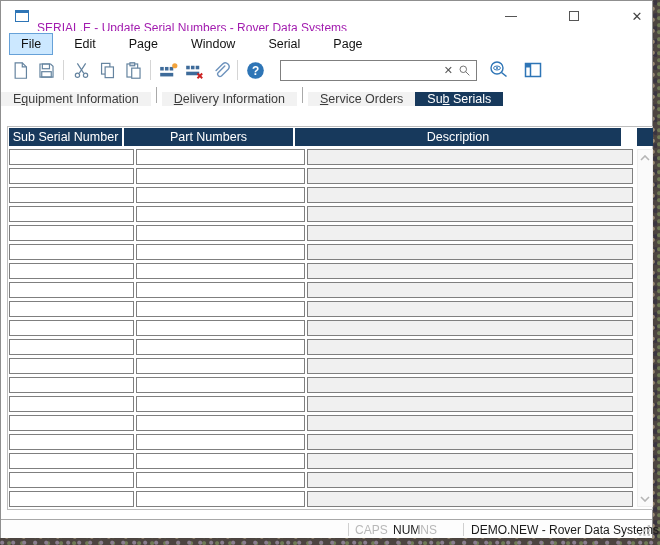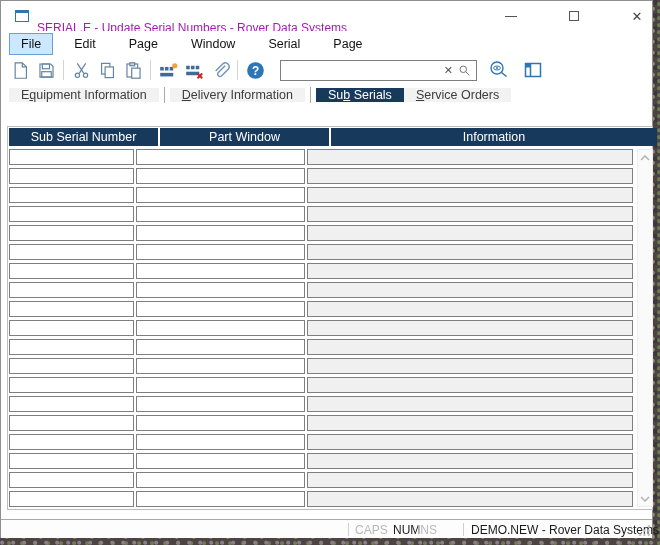--- a/index.html
+++ b/index.html
@@ -41,36 +41,36 @@
   .tsep{width:1px;height:20px;background:#d5d5d5;margin:0 4px;}
   .searchbox{margin-left:12px;width:197px;height:21px;border:1px solid #7f7f7f;background:#fff;
     display:flex;align-items:center;}
   .search-input{flex:1;border:none;outline:none;height:17px;padding:0 4px;font-size:12px;
     font-family:"Liberation Sans","DejaVu Sans",sans-serif;min-width:0;}
   .sx{color:#555;font-size:11px;padding:0 5px;line-height:1;}
   .smag{width:13px;height:13px;margin-right:5px;}
   .tool-after{margin-left:10px;width:24px;height:24px;display:flex;align-items:center;justify-content:center;}
   .tool-after svg{width:20px;height:20px;}
   
-  .tabs{position:absolute;left:0;top:82px;width:100%;height:23px;display:flex;align-items:center;padding-left:8px;}
+  .tabs{position:absolute;left:0;top:82px;width:100%;height:23px;display:flex;align-items:flex-end;}
   .tab{display:flex;align-items:center;padding:0 12px;background:#f2f2f2;color:#3c3c3c;
     font-size:12.5px;white-space:nowrap;cursor:default;}
   .tab .accel{text-decoration:underline;}
   .tab.active{background:var(--navy);color:#fff;}
   .tabsep{width:1px;height:16px;background:#a9a9a9;align-self:center;margin:0 5px;}
   
   .grid{position:absolute;left:6px;top:125px;width:646px;height:384px;border:1px solid #bdbdbd;background:#fff;}
   .ghead{position:absolute;left:1px;top:1px;display:flex;gap:2px;height:18px;}
   .hcell{background:var(--navy);color:#fff;font-size:12.5px;display:flex;align-items:center;justify-content:center;}
   .corner{position:absolute;left:629px;top:1px;width:16px;height:18px;background:var(--navy);}
   .gbody{position:absolute;left:1px;top:22px;}
   .trow{display:flex;gap:2px;height:16px;margin-bottom:3px;}
   .tcell{border:1px solid var(--cellborder);background:#fff;height:16px;font-size:12px;padding:0 3px;}
   .c0{width:125px;} .c1{width:169px;} .c2{width:326px;background:#f0f0f0;}
-  .hc0{width:149px;} .hc1{width:169px;} .hc2{width:326px;}
+  .hc0{width:113px;} .hc1{width:169px;} .hc2{width:326px;}
   .vscroll{position:absolute;left:629px;top:22px;width:16px;height:358px;background:#fafafa;
     border:1px solid #ededed;display:flex;flex-direction:column;justify-content:space-between;align-items:center;}
   .sarrow{width:16px;height:15px;display:flex;align-items:center;justify-content:center;}
   .sarrow svg{width:10px;height:6px;}
   
   .statusbar{position:absolute;left:0;top:518px;width:100%;height:19px;background:#fdfdfd;border-top:1px solid #a8a8a8;}
   .ssep{position:absolute;top:3px;width:1px;height:13px;background:#d0d0d0;}
   .sitem{position:absolute;top:3px;font-size:12px;white-space:nowrap;}
   .dim{color:#b8b8b8;} .lit{color:#1a1a1a;}
   .grip{position:absolute;right:1px;bottom:1px;width:13px;height:13px;}
@@ -197,33 +197,33 @@
 
     <div class="tabs">
       <div class="tab">
         <span><span>E</span><span class="accel">q</span><span>uipment Information</span></span>
       </div>
       <div class="tabsep"></div>
       <div class="tab">
         <span><span></span><span class="accel">D</span><span>elivery Information</span></span>
       </div>
       <div class="tabsep"></div>
+      <div class="tab">
+        <span><span></span><span class="accel">S</span><span>ervice Orders</span></span>
+      </div>
       <div class="tab active">
         <span><span>Su</span><span class="accel">b</span><span> Serials</span></span>
-      </div>
-      <div class="tab">
-        <span><span></span><span class="accel">S</span><span>ervice Orders</span></span>
       </div>
     </div>
 
     <div class="grid">
       <div class="ghead">
         <div class="hcell hc0">Sub Serial Number</div>
-        <div class="hcell hc1">Part Window</div>
-        <div class="hcell hc2">Information</div>
+        <div class="hcell hc1">Part Numbers</div>
+        <div class="hcell hc2">Description</div>
       </div>
       <div class="corner"></div>
       <div class="gbody">
           <div class="trow">
             <div class="tcell c0"></div>
             <div class="tcell c1"></div>
             <div class="tcell c2"></div>
           </div>
           <div class="trow">
             <div class="tcell c0"></div>

